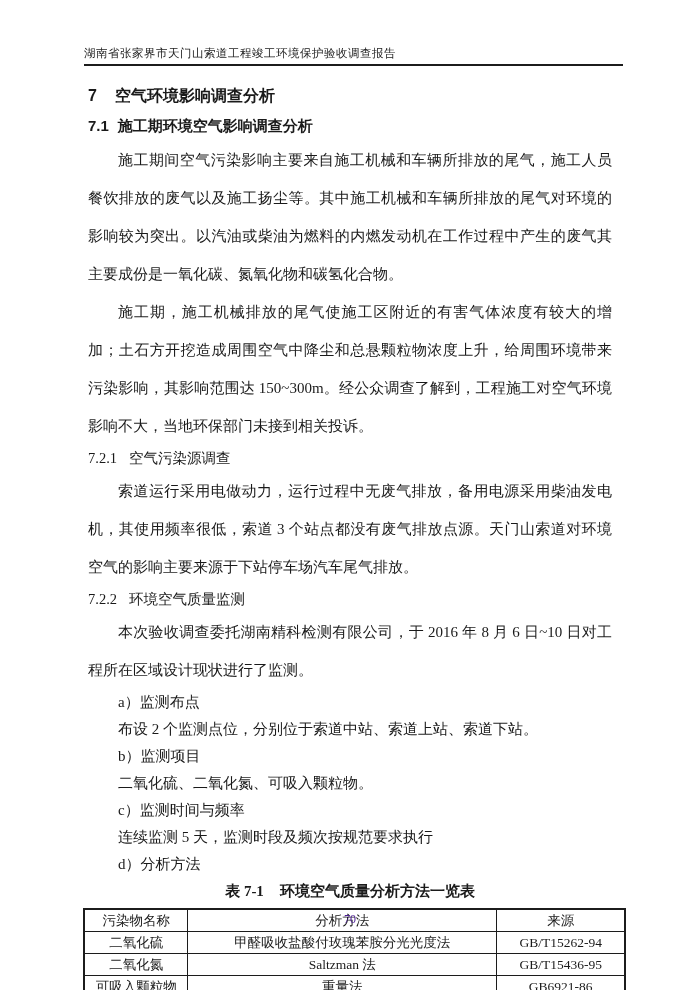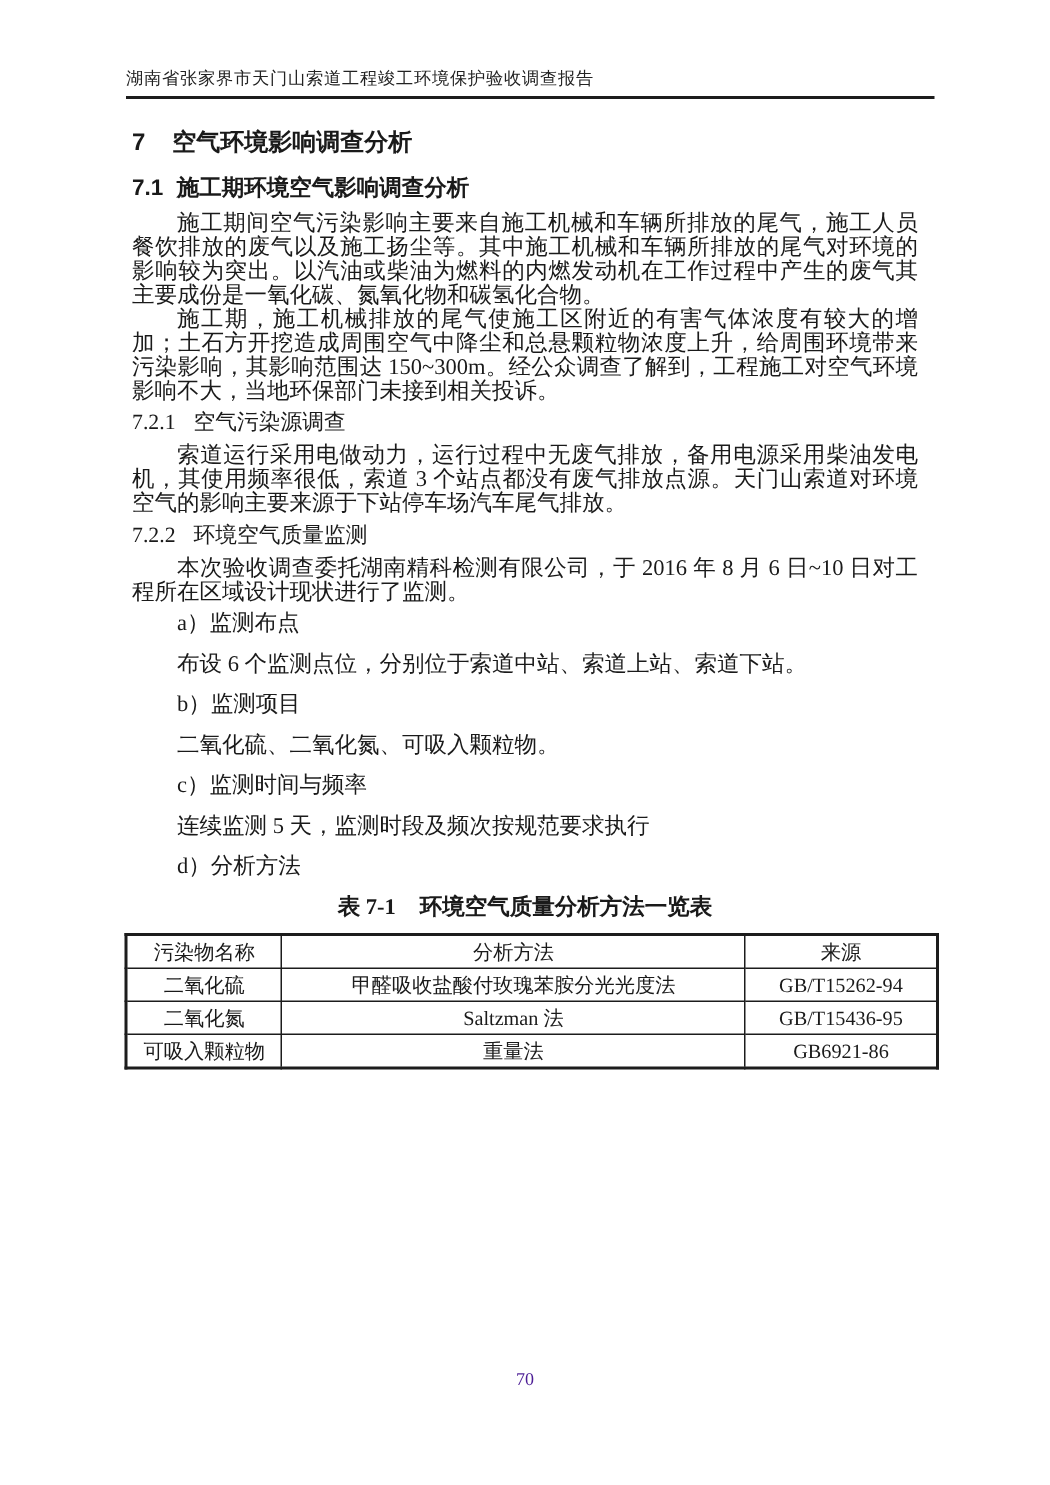--- a/index.html
+++ b/index.html
@@ -47,21 +47,21 @@
   }
   .h2 .hnum { margin-right: 9px; }
   .h3 {
     font-size: 14.5px;
     font-weight: normal;
     line-height: 27px;
   }
   .h3 .hnum { margin-right: 12px; }
   .para {
     font-size: 15px;
-    line-height: 16px;
+    line-height: 38px;
     text-align: justify;
     text-indent: 2em;
   }
   .list-line {
     font-size: 15px;
     line-height: 27px;
     text-indent: 2em;
   }
   
   .table-caption {
@@ -135,21 +135,21 @@
 
     <div class="para">索道运行采用电做动力，运行过程中无废气排放，备用电源采用柴油发电机，其使用频率很低，索道 3 个站点都没有废气排放点源。天门山索道对环境空气的影响主要来源于下站停车场汽车尾气排放。</div>
 
     <div class="h3">
       <span class="hnum">7.2.2</span><span>环境空气质量监测</span>
     </div>
 
     <div class="para">本次验收调查委托湖南精科检测有限公司，于 2016 年 8 月 6 日~10 日对工程所在区域设计现状进行了监测。</div>
 
     <div class="list-line">a）监测布点</div>
-    <div class="list-line">布设 6 个监测点位，分别位于索道中站、索道上站、索道下站。</div>
+    <div class="list-line">布设 2 个监测点位，分别位于索道中站、索道上站、索道下站。</div>
 
     <div class="list-line">b）监测项目</div>
     <div class="list-line">二氧化硫、二氧化氮、可吸入颗粒物。</div>
 
     <div class="list-line">c）监测时间与频率</div>
     <div class="list-line">连续监测 5 天，监测时段及频次按规范要求执行</div>
 
     <div class="list-line">d）分析方法</div>
 
     <div class="table-caption">

